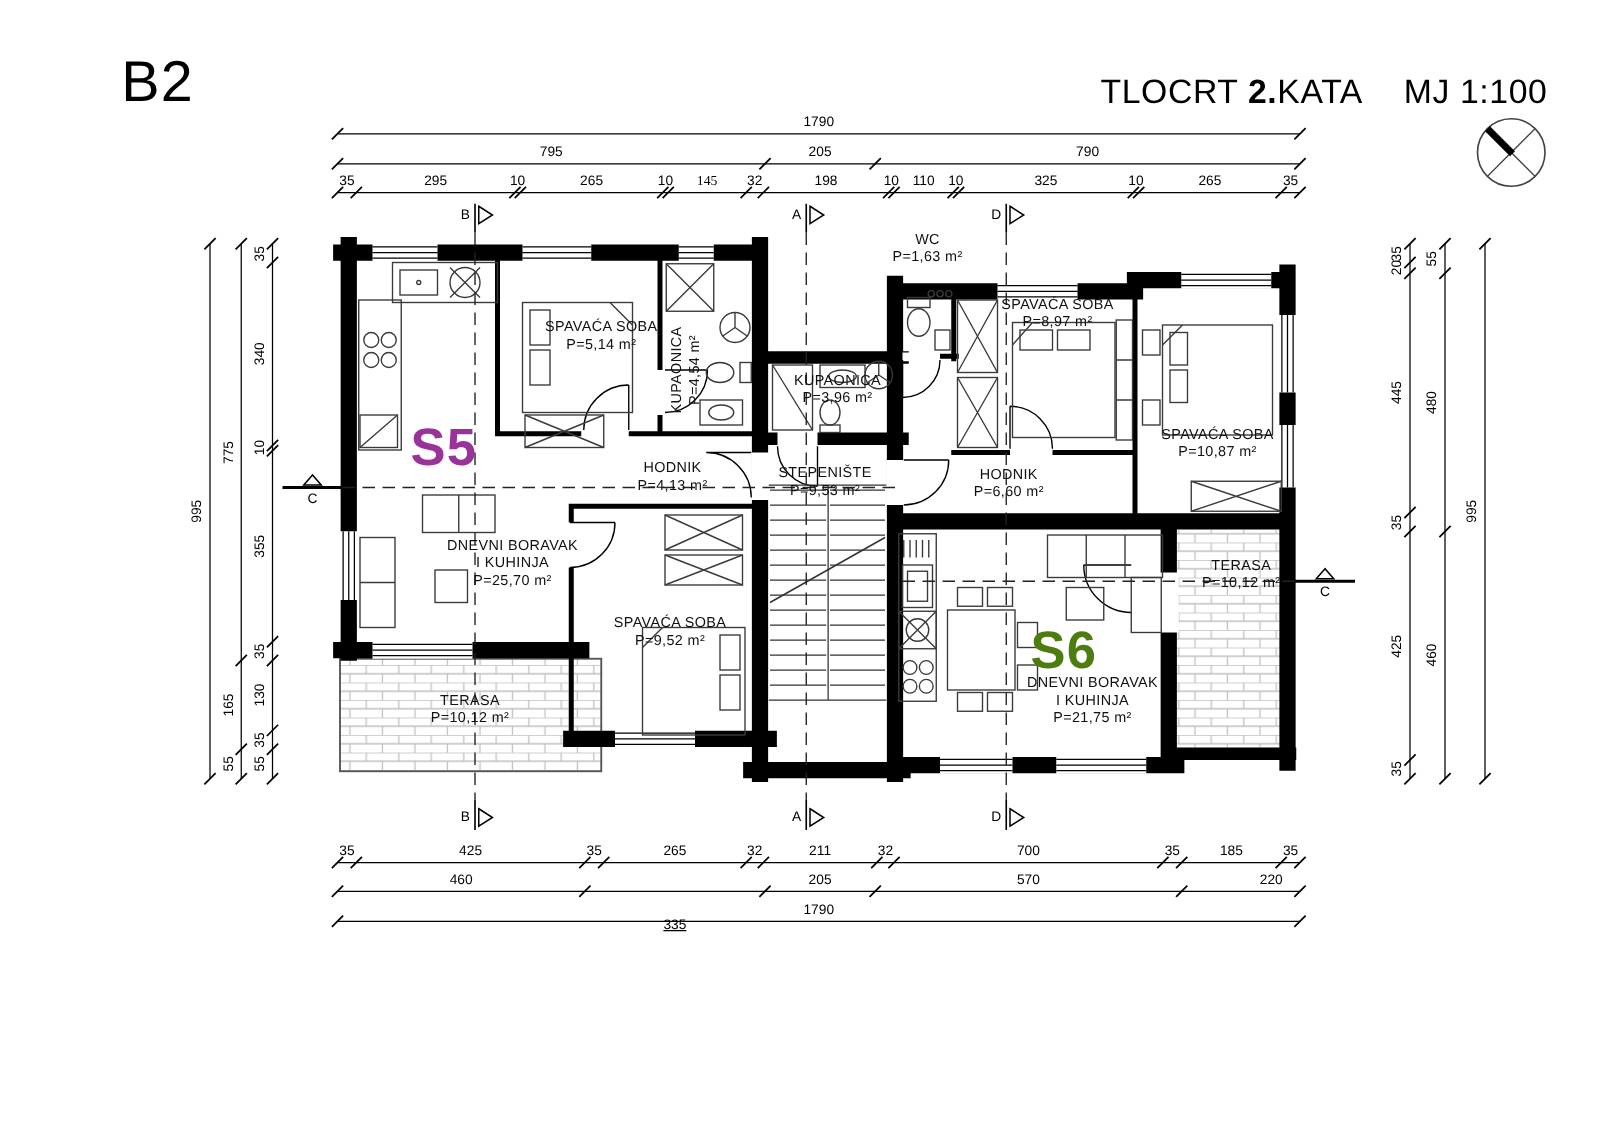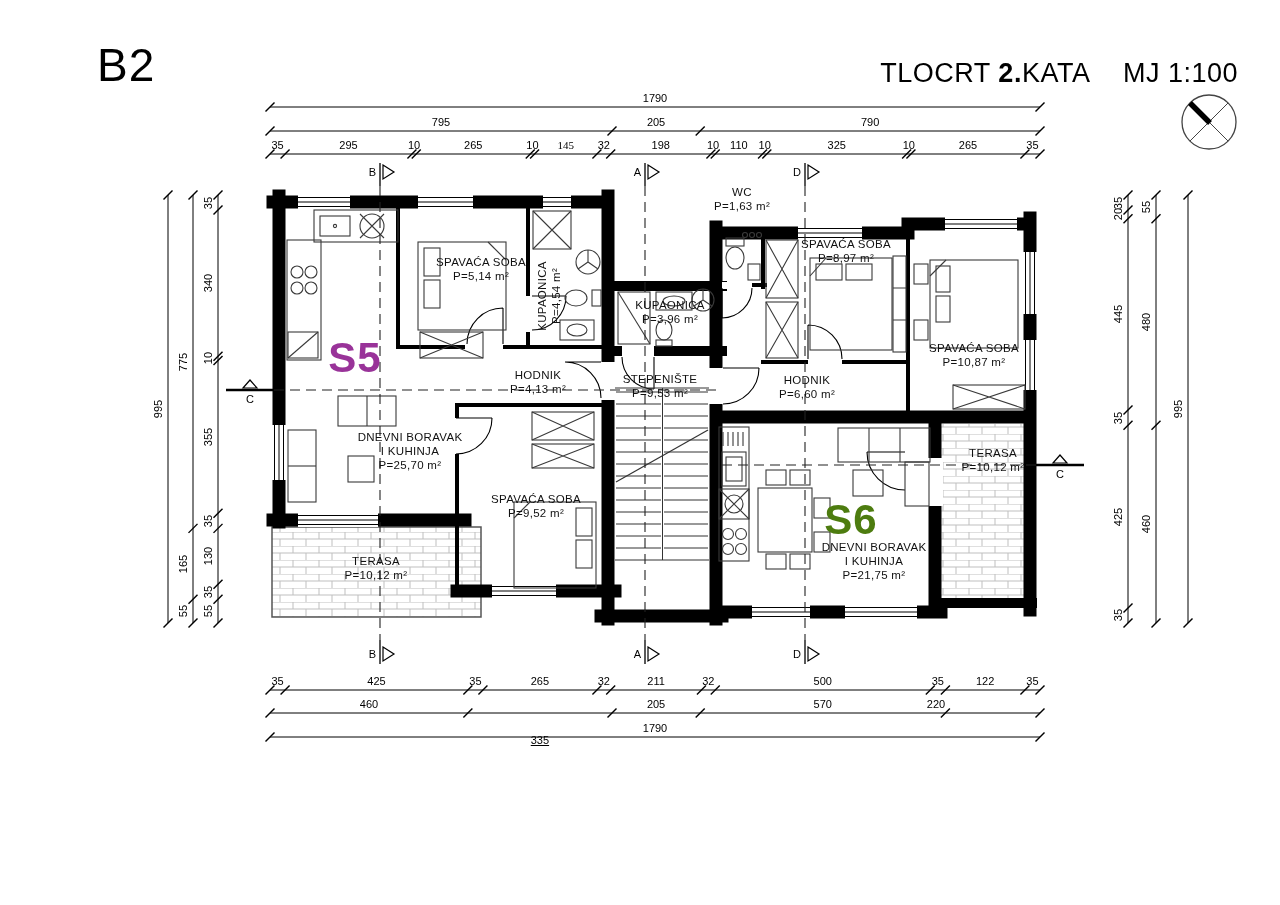--- a/index.html
+++ b/index.html
@@ -435,29 +435,29 @@
       <div class="dim" style="left: 908.799px; top: 145px;">10</div>
       <div class="dim" style="left: 967.947px; top: 145px;">265</div>
       <div class="dim" style="left: 1032.47px; top: 145px;">35</div>
       <div class="dim" style="left: 277.528px; top: 681px;">35</div>
       <div class="dim" style="left: 376.466px; top: 681px;">425</div>
       <div class="dim" style="left: 475.405px; top: 681px;">35</div>
       <div class="dim" style="left: 539.93px; top: 681px;">265</div>
       <div class="dim" style="left: 603.81px; top: 681px;">32</div>
       <div class="dim" style="left: 656.075px; top: 681px;">211</div>
       <div class="dim" style="left: 708.341px; top: 681px;">32</div>
-      <div class="dim" style="left: 822.765px; top: 681px;">500</div>
+      <div class="dim" style="left: 822.765px; top: 681px;">700</div>
       <div class="dim" style="left: 937.835px; top: 681px;">35</div>
-      <div class="dim" style="left: 985.154px; top: 681px;">122</div>
+      <div class="dim" style="left: 985.154px; top: 681px;">185</div>
       <div class="dim" style="left: 1032.47px; top: 681px;">35</div>
       <div class="dim" style="left: 368.939px; top: 704px;">460</div>
       <div class="dim" style="left: 539.93px; top: 740px; text-decoration: underline;">335</div>
       <div class="dim" style="left: 656.075px; top: 704px;">205</div>
       <div class="dim" style="left: 822.765px; top: 704px;">570</div>
-      <div class="dim" style="left: 936px; top: 704px;">220</div>
+      <div class="dim" style="left: 1017px; top: 704px;">220</div>
       <div class="dim" style="left: 655px; top: 728px;">1790</div>
       <div class="dimv" style="left: 158px; top: 409.008px;">995</div>
       <div class="dimv" style="left: 183px; top: 361.69px;">775</div>
       <div class="dimv" style="left: 183px; top: 563.869px;">165</div>
       <div class="dimv" style="left: 183px; top: 611.187px;">55</div>
       <div class="dimv" style="left: 208px; top: 202.528px;">35</div>
       <div class="dimv" style="left: 208px; top: 283.184px;">340</div>
       <div class="dimv" style="left: 208px; top: 358.464px;">10</div>
       <div class="dimv" style="left: 208px; top: 436.969px;">355</div>
       <div class="dimv" style="left: 208px; top: 520.852px;">35</div>

